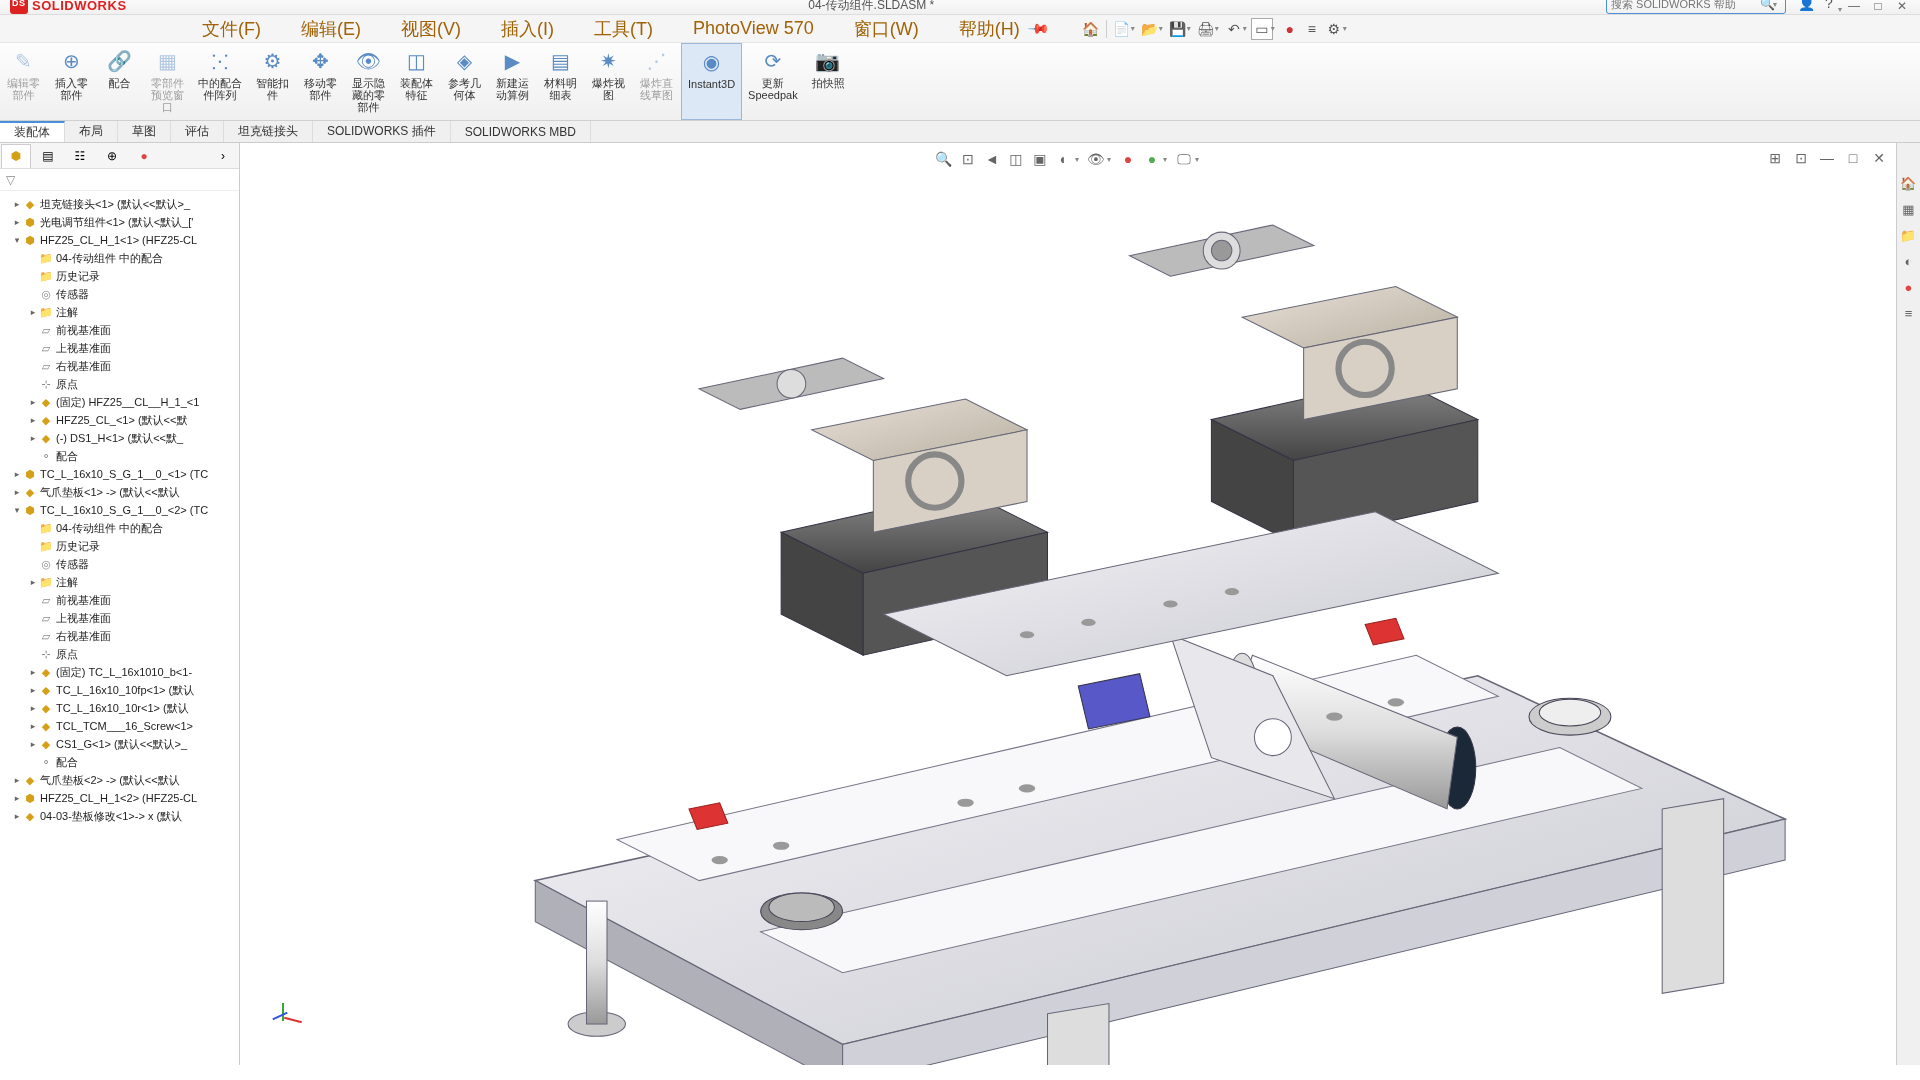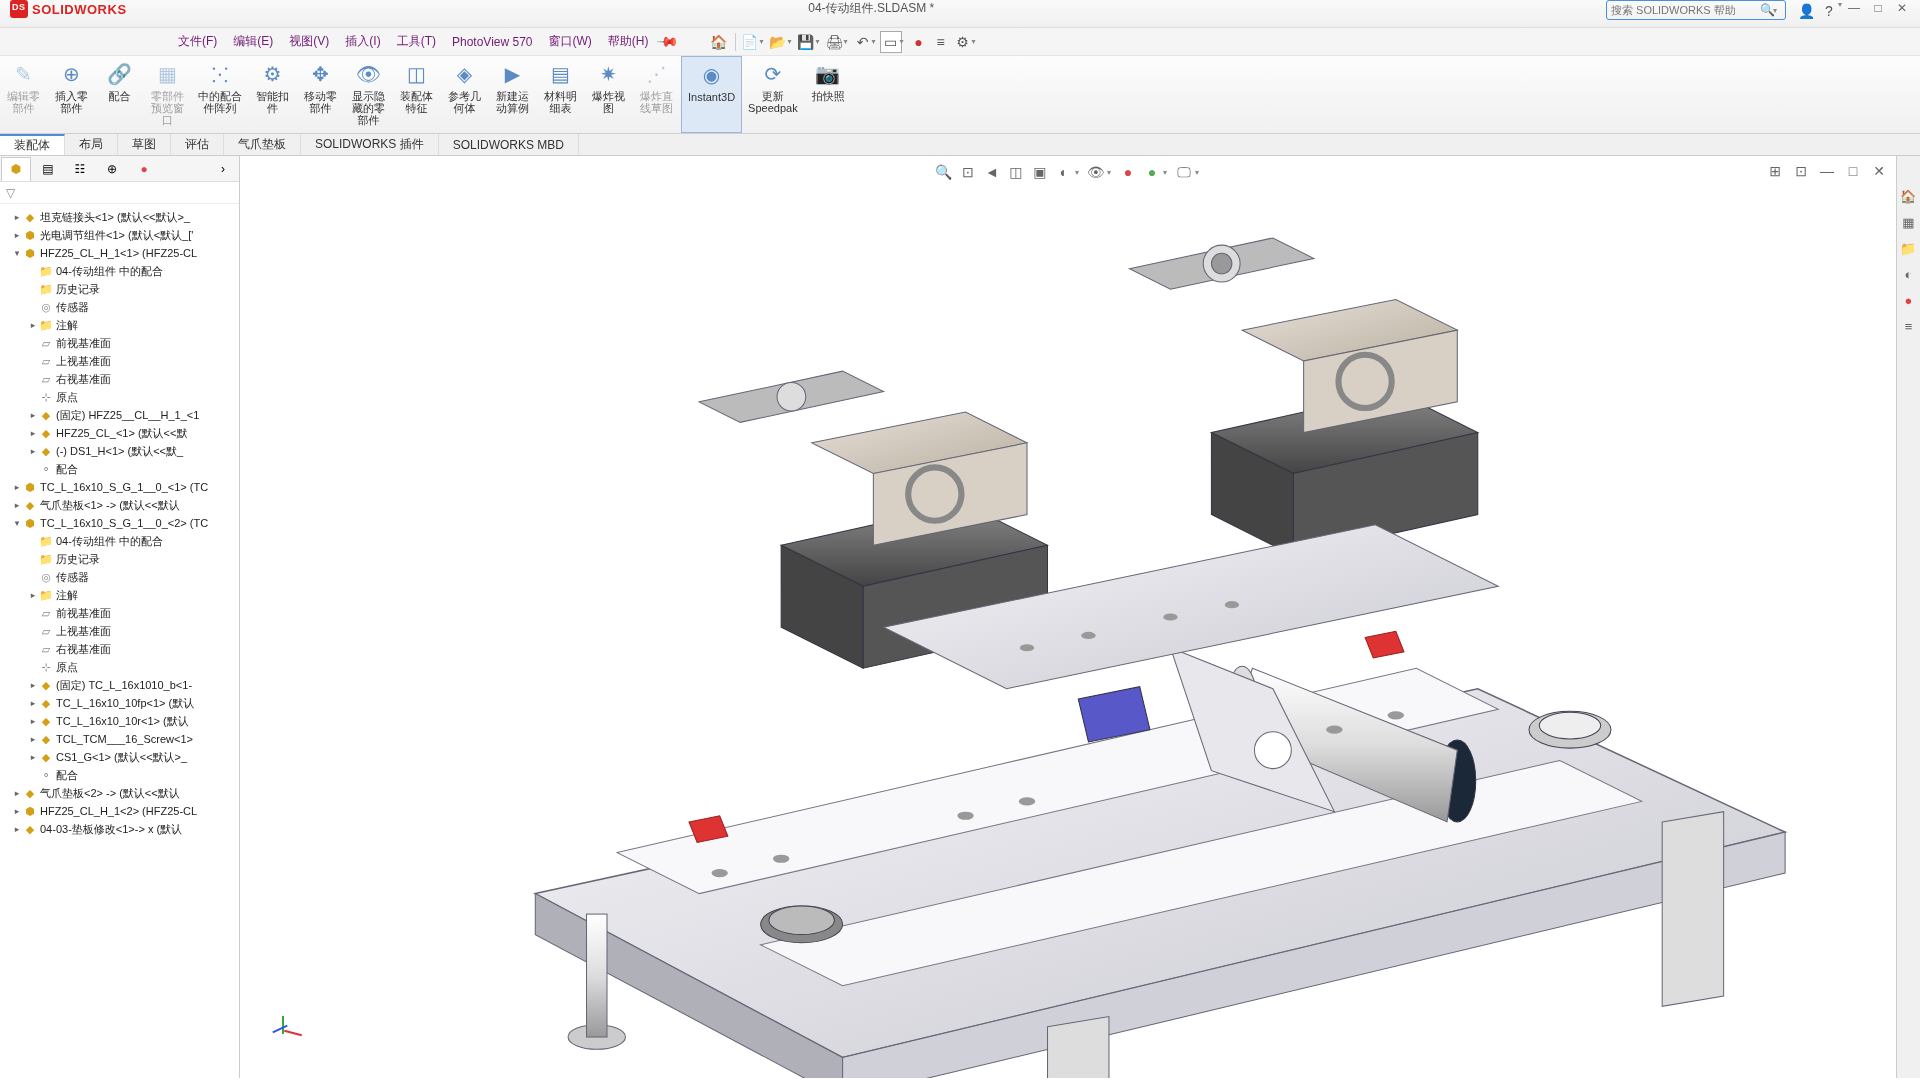--- a/index.html
+++ b/index.html
@@ -1,32 +1,32 @@
 <!DOCTYPE html>
 <html><head>
 <meta charset="utf-8">
 <style>
 * { margin:0; padding:0; box-sizing:border-box; font-family:"Microsoft YaHei",Arial,sans-serif; }
 body { width:1920px; height:1080px; background:#fff; overflow:hidden; font-size:12px; }
 
 
-.titlebar { height:28px; background:linear-gradient(#fafafa,#f0f0f0); display:flex; align-items:flex-start; border-bottom:1px solid #ddd; }
+.titlebar { height:15px; background:linear-gradient(#fafafa,#f0f0f0); display:flex; align-items:flex-end; border-bottom:1px solid #ddd; }
 .logo { display:flex; align-items:center; padding:0 10px; color:#d22; font-weight:bold; font-size:13px; letter-spacing:0.5px; }
 .logo-icon { width:18px; height:18px; background:#d22; border-radius:3px; margin-right:4px; position:relative; }
 .logo-icon::before { content:"DS"; color:#fff; font-size:9px; position:absolute; top:2px; left:2px; }
 .doc-title { flex:1; text-align:center; color:#555; font-size:12px; }
 .search-box { width:180px; height:20px; border:1px solid #4a90d9; border-radius:3px; display:flex; align-items:center; padding:0 4px; margin-right:10px; }
 .search-box input { border:none; outline:none; flex:1; font-size:11px; color:#888; background:transparent; }
 .search-icon { color:#4a90d9; font-size:12px; }
 .win-btns { display:flex; gap:8px; padding-right:10px; }
 .win-btn { width:16px; height:16px; display:flex; align-items:center; justify-content:center; cursor:pointer; color:#666; }
 
 
 .menubar { height:28px; background:#f5f5f5; display:flex; align-items:center; padding-left:170px; border-bottom:1px solid #e5e5e5; }
-.menu-item { padding:0 8px; color:#701a75; font-size:12px; cursor:pointer; }
+.menu-item { padding:0 8px; color:#a16207; font-size:18px; cursor:pointer;margin-left:24px; }
 .tb-divider { width:1px; height:18px; background:#ccc; margin:0 4px; }
 .tb-icon { width:22px; height:22px; display:flex; align-items:center; justify-content:center; cursor:pointer; color:#555; font-size:14px; }
 .dropdown-arrow { font-size:8px; color:#888; margin-left:-2px; margin-right:4px; }
 .pin-icon { color:#888; transform:rotate(45deg); }
 
 
 .ribbon { height:78px; background:linear-gradient(#fdfdfd,#f0f0f0); display:flex; border-bottom:1px solid #d0d0d0; }
 .ribbon-btn { min-width:48px; padding:4px 6px 2px; display:flex; flex-direction:column; align-items:center; justify-content:flex-start; cursor:pointer; border-right:1px solid transparent; }
 .ribbon-btn.disabled { opacity:0.45; cursor:default; }
 .ribbon-btn.active { background:#dce8f5; border:1px solid #9bb8d8; }
@@ -213,21 +213,21 @@
       <div class="ribbon-icon">📷</div>
       <div class="ribbon-label">拍快照</div>
     </div>
 </div>
 
 <div class="tabs">
   <div class="tab active">装配体</div>
   <div class="tab">布局</div>
   <div class="tab">草图</div>
   <div class="tab">评估</div>
-  <div class="tab">气爪垫板</div>
+  <div class="tab">坦克链接头</div>
   <div class="tab">SOLIDWORKS 插件</div>
   <div class="tab">SOLIDWORKS MBD</div>
 </div>
 
 <div class="main">
   <div class="sidebar">
     <div class="side-tabs">
       <div class="side-tab active">
           <span style="color:#d4a017">⬢</span>
         </div>

